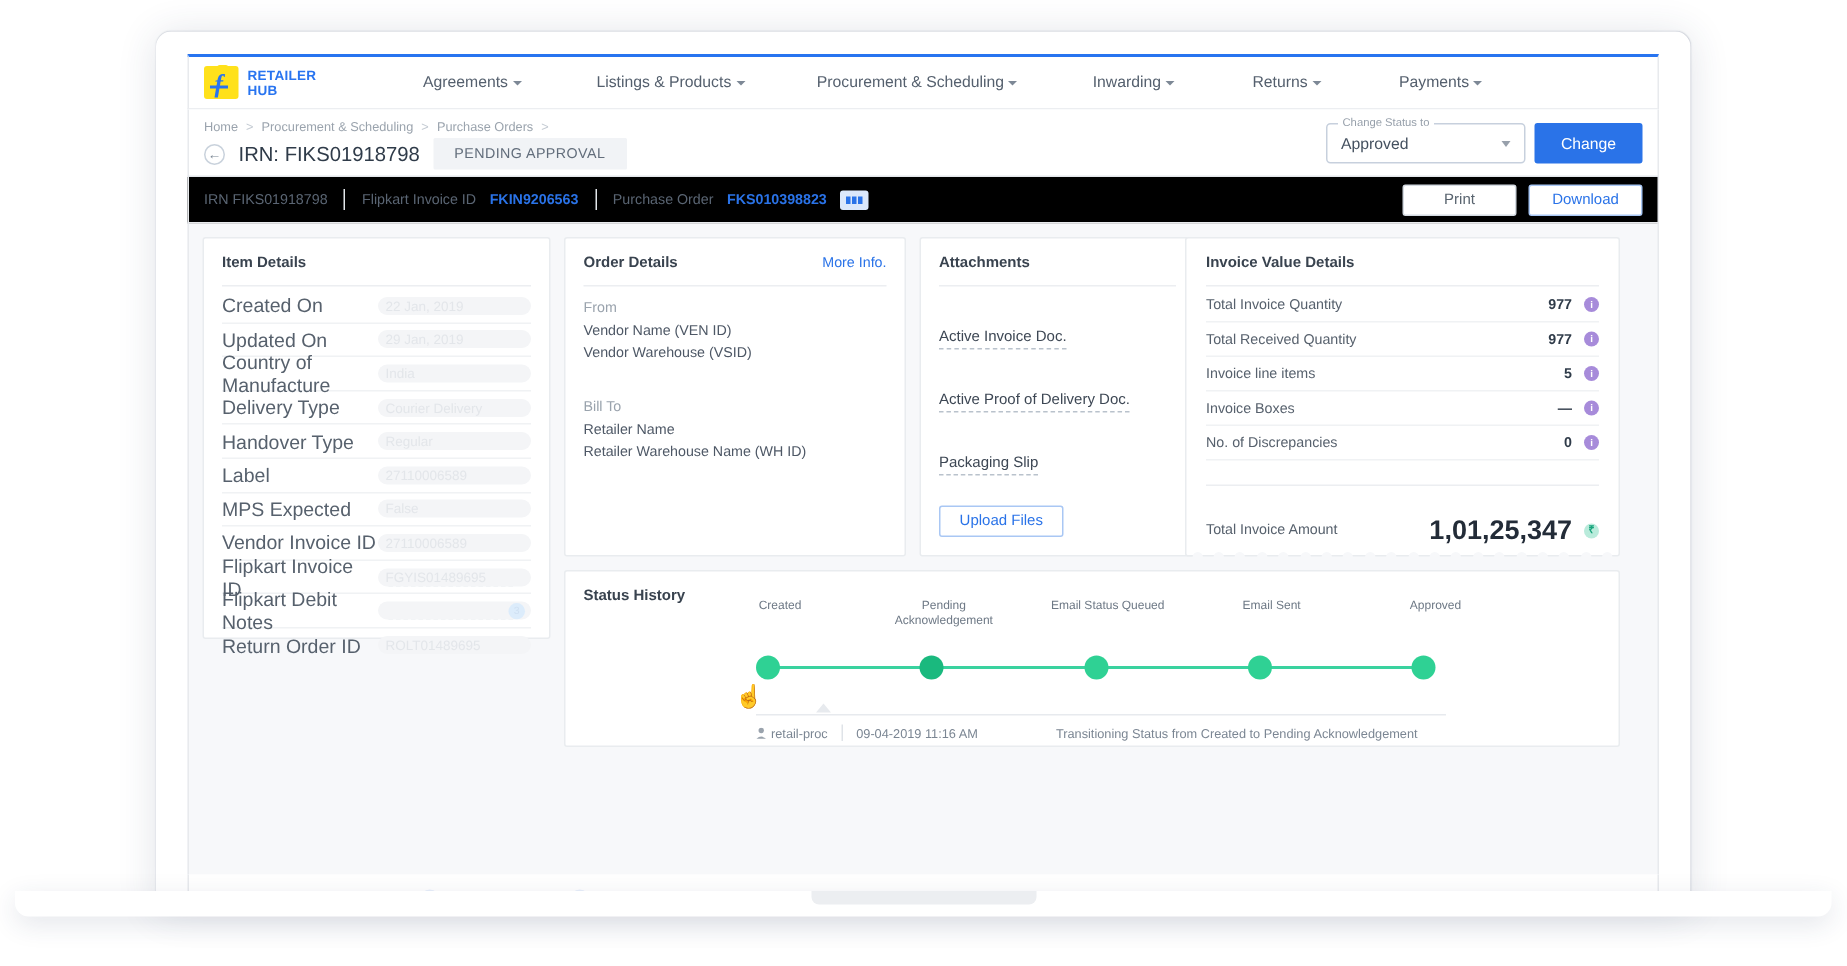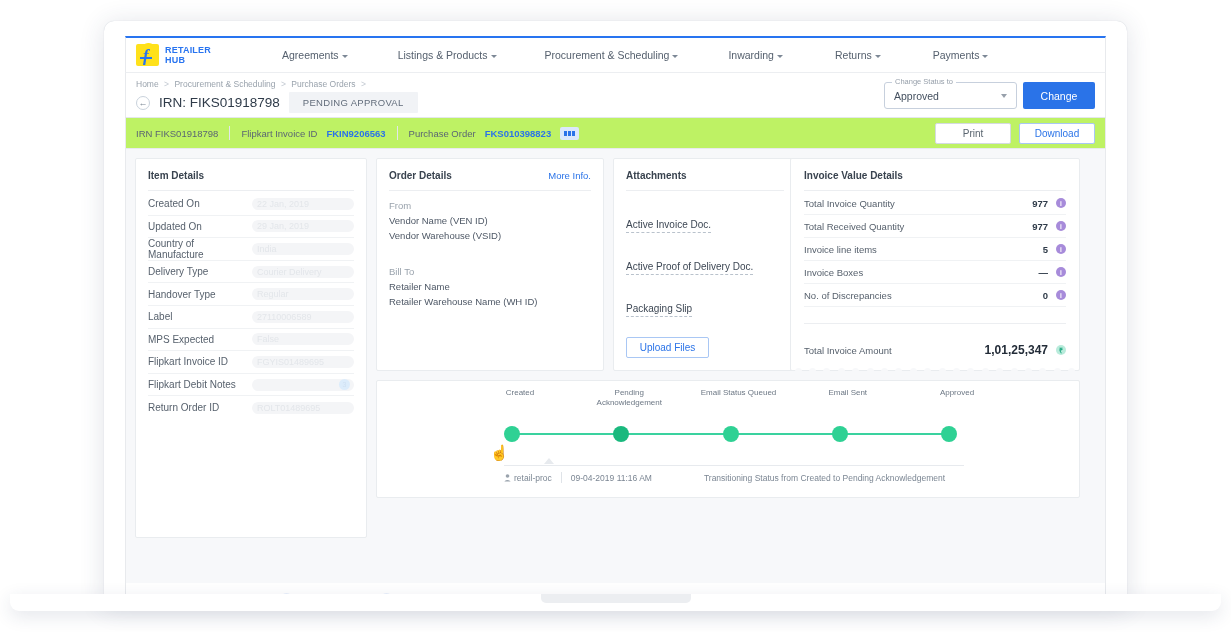--- a/index.html
+++ b/index.html
@@ -91,21 +91,21 @@
   .select-caret {
     position: absolute; right: 9px; top: 11px; border-left: 3.4px solid transparent;
     border-right: 3.4px solid transparent; border-top: 4px solid #97a0ab;
   }
   .change-btn {
     position: absolute; right: 10px; top: 9px; width: 72px; height: 27px; background: #2a73e8;
     color: #fff; font-size: 10.5px; border: none; border-radius: 2px; cursor: pointer;
   }
 
   .idbar {
-    position: relative; height: 31px; background: #bef264;
+    position: relative; height: 31px; background: #000000;
     border-left: 1px solid #e8eaed; border-right: 1px solid #e8eaed; border-bottom: 1px solid #e8eaed;
     display: flex; align-items: center; padding: 0 10px;
   }
   .id-text { font-size: 9.5px; color: #5a6573; }
   .id-link { font-size: 9.5px; color: #2a73e8; font-weight: bold; cursor: pointer; }
   .id-div { width: 1px; height: 14px; background: #e2e6ea; margin: 0 11px; }
   .gap { margin-left: 9px; }
   .more-btn {
     margin-left: 9px; background: #dbe8fb; border-radius: 2px; width: 19px; height: 13px;
     display: flex; align-items: center; justify-content: center; gap: 1.5px; cursor: pointer;
@@ -119,24 +119,24 @@
   .ghost-btn.primary { border-color: #a9c7f4; color: #2a73e8; }
 
   .content { position: relative; background: #f7f8fa; padding: 9px 9px 0 9px;
              border-left: 1px solid #e8eaed; border-right: 1px solid #e8eaed; height: 434px; }
 
   .card { background: #fff; border: 1px solid #e9ecef; border-radius: 2px; position: absolute; }
   .card-title { font-size: 10px; font-weight: bold; color: #39434f; }
   .rule { height: 1px; background: #eceef1; }
 
   
-  #card-item { left: 9px; top: 9px; width: 232px; height: 380px; padding: 11px 12px; }
+  #card-item { left: 9px; top: 9px; width: 232px; height: 268px; padding: 11px 12px; }
   .idrow { display: flex; align-items: center; height: 22.6px; border-bottom: 1px solid #f0f2f4; }
   .idrow:last-child { border-bottom: none; }
-  .idlabel { font-size: 10px; color: #57616d; flex: 0 0 104px; }
+  .idlabel { font-size: 13px; color: #57616d; flex: 0 0 104px; }
   .idval {
     flex: 1; height: 12px; background: #f4f5f7; border-radius: 6px; position: relative;
     font-size: 9px; color: #e3e6ea; line-height: 12px; padding-left: 5px; overflow: hidden;
   }
   .idval.dashed:after {
     content: ""; position: absolute; left: 2px; right: 12px; bottom: -1px;
     border-bottom: 1px dashed #e0e4e8;
   }
   .idval .minibadge {
     position: absolute; right: 4px; top: 0.5px; width: 11px; height: 11px; border-radius: 50%;
@@ -168,21 +168,21 @@
   .ivval { font-size: 9.5px; color: #2f3b49; font-weight: bold; margin-right: 8px; }
   .dot-badge {
     width: 10px; height: 10px; border-radius: 50%; background: #a78bda;
     display: flex; align-items: center; justify-content: center;
   }
   .dot-badge span { color: #fff; font-size: 6.5px; font-weight: bold; line-height: 7px; }
   .dot-badge.teal { background: #b9ebdb; }
   .dot-badge.teal span { color: #16a37b; font-size: 7px; }
   .iv-total { display: flex; align-items: center; margin-top: 19px; }
   .iv-total .ivlabel { color: #57616d; }
-  .iv-total .ivval { font-size: 12px; color: #232c38; }
+  .iv-total .ivval { font-size: 18px; color: #232c38; }
   .perforation { position: absolute; left: 0; right: 0; bottom: -5px; display: flex; justify-content: space-around; }
   .perforation i { width: 7px; height: 7px; border-radius: 50%; background: #f7f8fa; display: block; }
 
   
   #card-status { left: 250px; top: 231px; width: 704px; height: 118px; padding: 11px 12px; }
   .timeline { position: relative; margin: 16px 0 0 115px; width: 450px; height: 46px; }
   .tl-line { position: absolute; left: 8px; top: 25px; width: 437px; height: 2px; background: #3ad29f; }
   .tl-node { position: absolute; top: 18px; width: 16px; height: 16px; border-radius: 50%; background: #2fd194; cursor: pointer; }
   .tl-node.active { background: #1ab97e; }
   .tl-cap { position: absolute; top: -20px; font-size: 8px; color: #6d7885; text-align: left; width: 80px; line-height: 10px; }
@@ -312,20 +312,24 @@
               </div>
               <div class="idrow">
                 <div class="idlabel">Label</div>
                 <div class="idval">27110006589</div>
               </div>
               <div class="idrow">
                 <div class="idlabel">MPS Expected</div>
                 <div class="idval">False</div>
               </div>
               <div class="idrow">
+                <div class="idlabel">Vendor Invoice ID</div>
+                <div class="idval">27110006589</div>
+              </div>
+              <div class="idrow">
                 <div class="idlabel">Flipkart Invoice ID</div>
                 <div class="idval dashed">FGYIS01489695</div>
               </div>
               <div class="idrow">
                 <div class="idlabel">Flipkart Debit Notes</div>
                 <div class="idval dashed">
                   <span class="minibadge">3</span>
                 </div>
               </div>
               <div class="idrow">
@@ -422,20 +426,21 @@
               <i></i>
               <i></i>
               <i></i>
               <i></i>
               <i></i>
               <i></i>
           </div>
         </div>
 
         <div class="card" id="card-status">
+          <div class="card-title">Status History</div>
           <div class="timeline">
             <div class="tl-line"></div>
             <div id="tl-nodes">
                 <div class="tl-node" style="left: 0px;"></div>
                 <div class="tl-cap" style="left: -24px; text-align: center;">Created</div>
                 <div class="tl-node active" style="left: 109.25px;"></div>
                 <div class="tl-cap" style="left: 85.25px; text-align: center;">Pending Acknowledgement</div>
                 <div class="tl-node" style="left: 218.5px;"></div>
                 <div class="tl-cap" style="left: 194.5px; text-align: center;">Email Status Queued</div>
                 <div class="tl-node" style="left: 327.75px;"></div>

